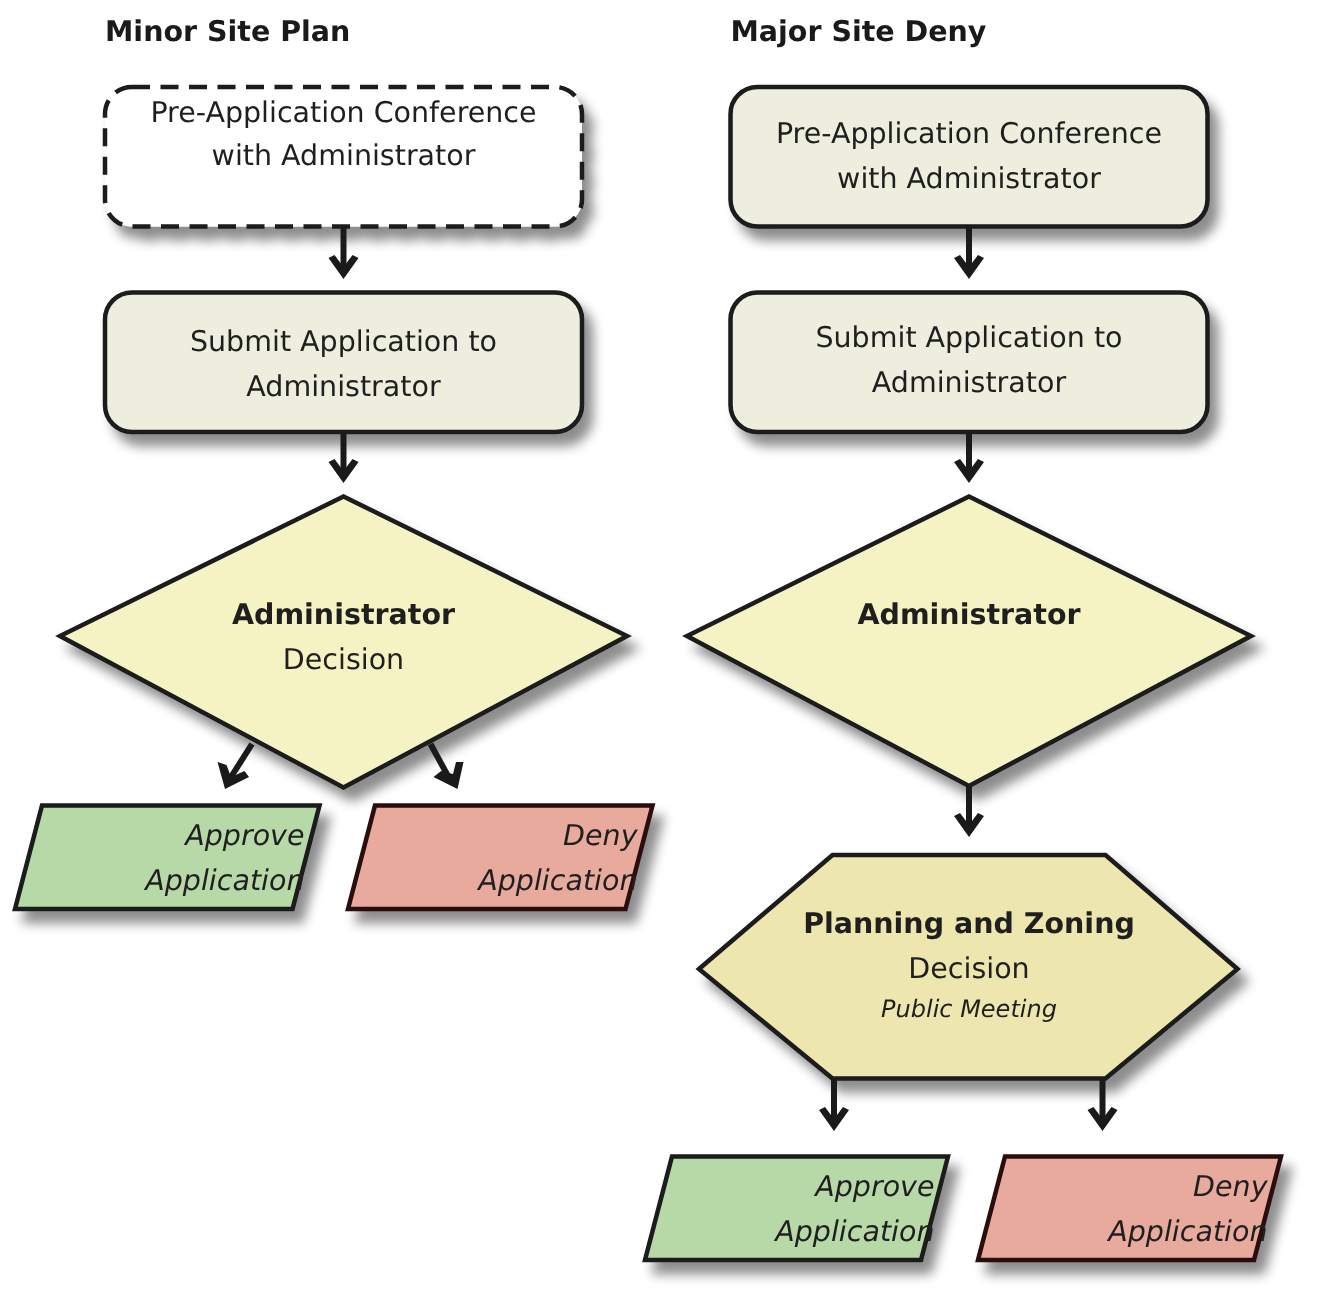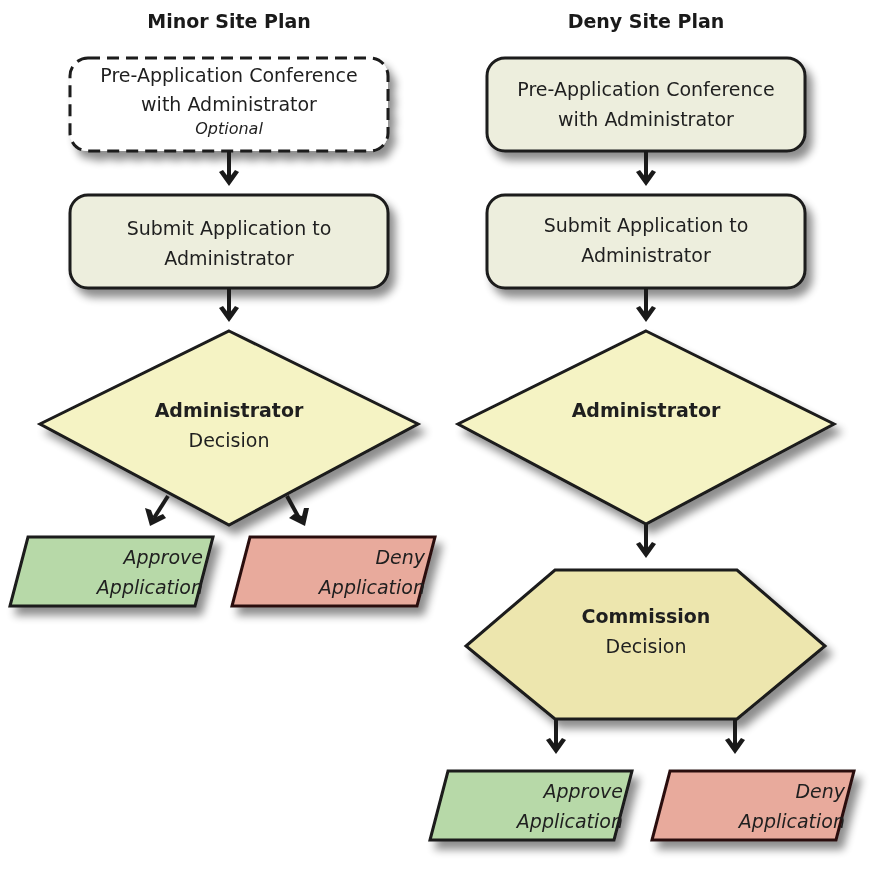--- a/index.html
+++ b/index.html
@@ -1,20 +1,20 @@
 <!DOCTYPE html>
 <html><head>
 <meta charset="utf-8">
 <style>
   html, body { margin: 0; padding: 0; background: #ffffff; }
   body { width: 889px; height: 869px; position: relative; overflow: hidden;
          font-family: "DejaVu Sans", sans-serif; color: #1a1a1a; }
   svg#flow { position: absolute; left: 0; top: 0; }
   .lbl { position: absolute; text-align: center; line-height: 30px; font-size: 19px; color: #1f1f1f; }
-  .title { position: absolute; font-weight: bold; font-size: 19px; text-align: center; color: #1a1a1a; }
+  .title { position: absolute; font-weight: bold; font-size: 19px; color: #1a1a1a; }
   .b { font-weight: bold; }
   .i { font-style: italic; font-size: 16px; line-height: 22px; }
   .ii { font-style: italic; font-size: 19px; line-height: 30px; text-align: right; }
   .lbl span { display: block; }
 </style>
 </head>
 <body>
 
 <svg id="flow" width="889" height="869" viewBox="0 0 889 869">
   <defs>
@@ -78,26 +78,25 @@
   </g>
   <g>
     <line x1="735" y1="719" x2="735" y2="746" stroke="#1a1a1a" stroke-width="4"></line>
     <path d="M725,740 L735,754 L745,740 L741,738 L735,746 L729,738 Z" fill="#1a1a1a"></path>
   </g>
   <polygon points="448,771 632,771 614,840 430,840" fill="#b7d9a8" stroke="#1a1a1a" stroke-width="3" filter="url(#sh)"></polygon>
   <polygon points="670,771 854,771 836,840 652,840" fill="#e8aa9c" stroke="#2a1010" stroke-width="3" filter="url(#sh)"></polygon>
 </svg>
 
 <div class="title" style="left:70px; top:10px; width:318px;">Minor Site Plan</div>
-<div class="title" style="left:487px; top:10px; width:318px;">Deny Site Plan</div>
+<div class="title" style="left:487px; top:10px; width:318px;">Major Site Deny</div>
 
 <div class="lbl" style="left:70px; top:60px; width:318px;">
   <span>Pre-Application Conference</span>
   <span style="line-height:28px;">with Administrator</span>
-  <span class="i">Optional</span>
 </div>
 <div class="lbl" style="left:70px; top:213px; width:318px;">
   <span>Submit Application to</span>
   <span>Administrator</span>
 </div>
 <div class="lbl" style="left:70px; top:395px; width:318px;">
   <span class="b">Administrator</span>
   <span>Decision</span>
 </div>
 <div class="lbl" style="left:18px; top:542px; width:185px;">
@@ -114,22 +113,23 @@
   <span>with Administrator</span>
 </div>
 <div class="lbl" style="left:487px; top:210px; width:318px;">
   <span>Submit Application to</span>
   <span>Administrator</span>
 </div>
 <div class="lbl" style="left:487px; top:395px; width:318px;">
   <span class="b">Administrator</span>
 </div>
 <div class="lbl" style="left:487px; top:601px; width:318px;">
-  <span class="b">Commission</span>
+  <span class="b">Planning and Zoning</span>
   <span>Decision</span>
+  <span class="i" style="line-height:24px;">Public Meeting</span>
 </div>
 <div class="lbl" style="left:438px; top:776px; width:185px;">
   <span class="ii">Approve</span>
   <span class="ii">Application</span>
 </div>
 <div class="lbl" style="left:660px; top:776px; width:185px;">
   <span class="ii">Deny</span>
   <span class="ii">Application</span>
 </div>
 

